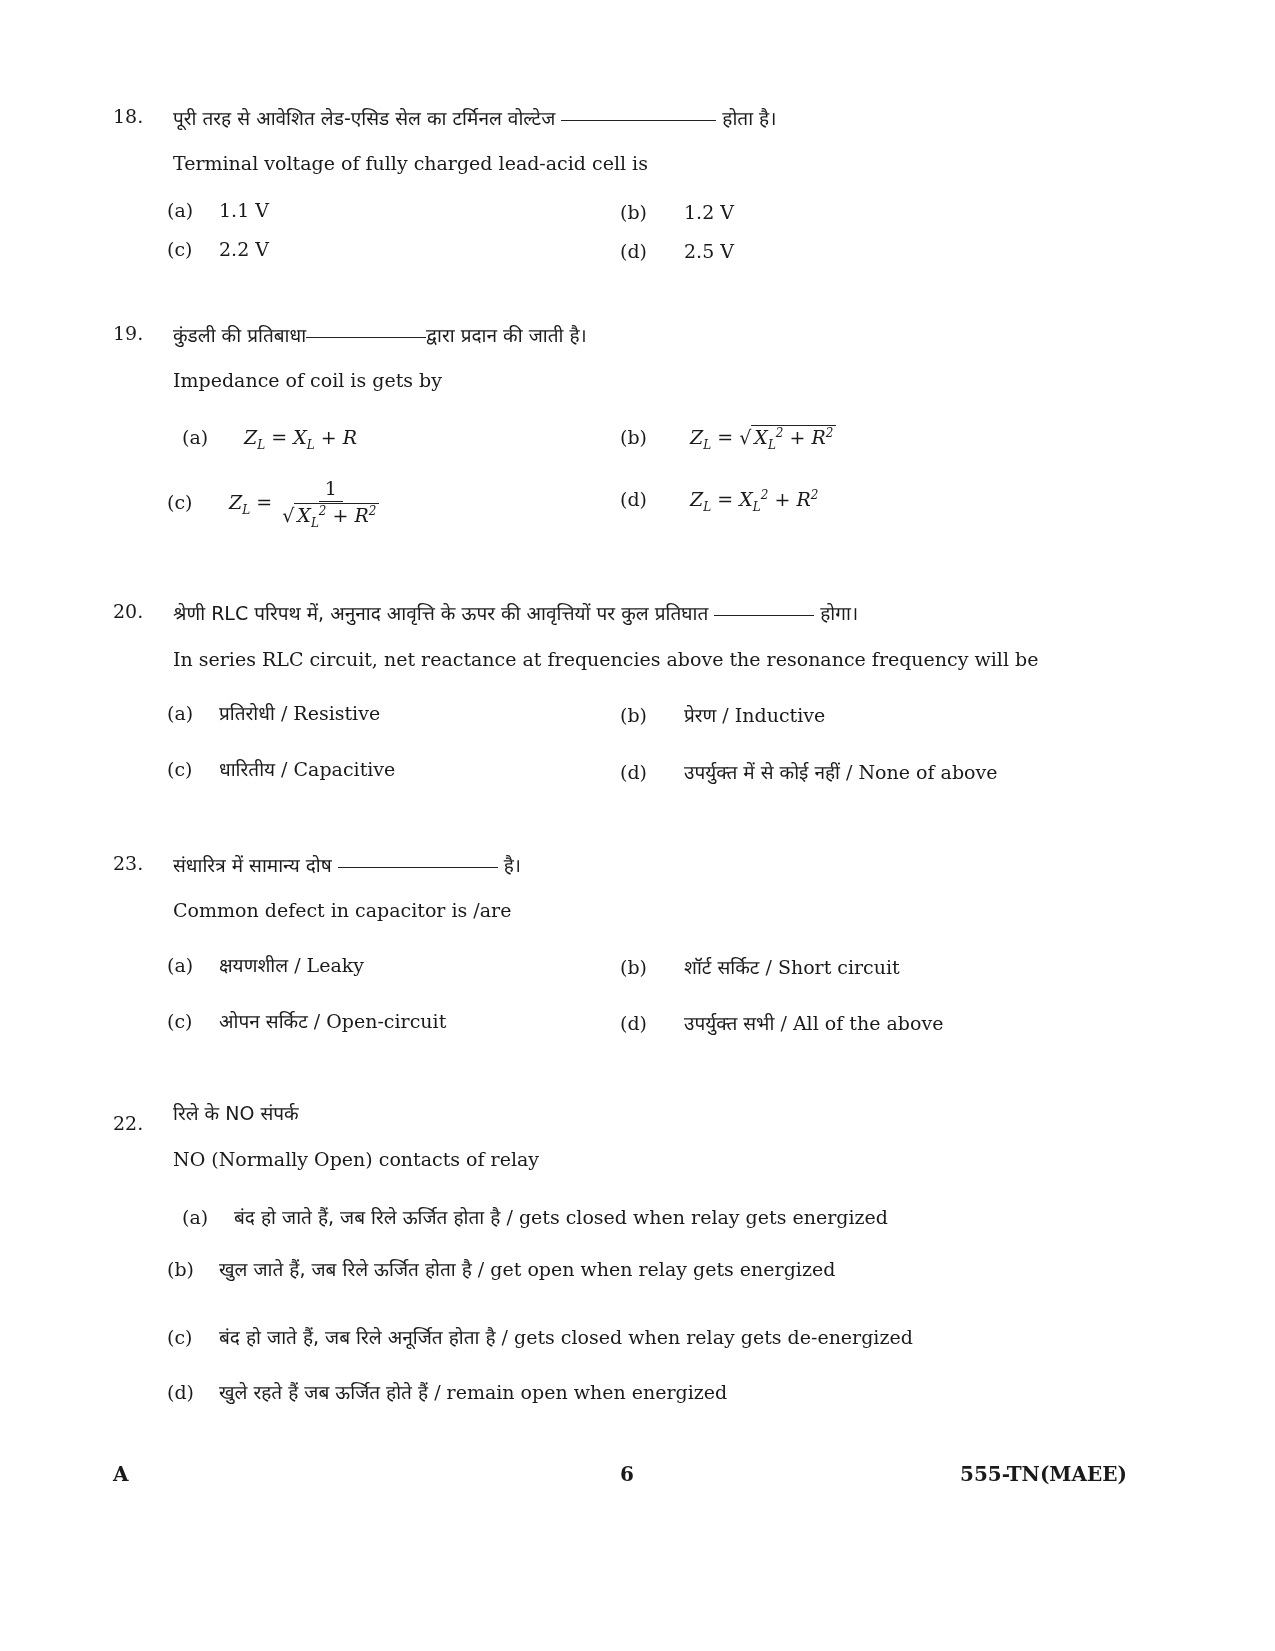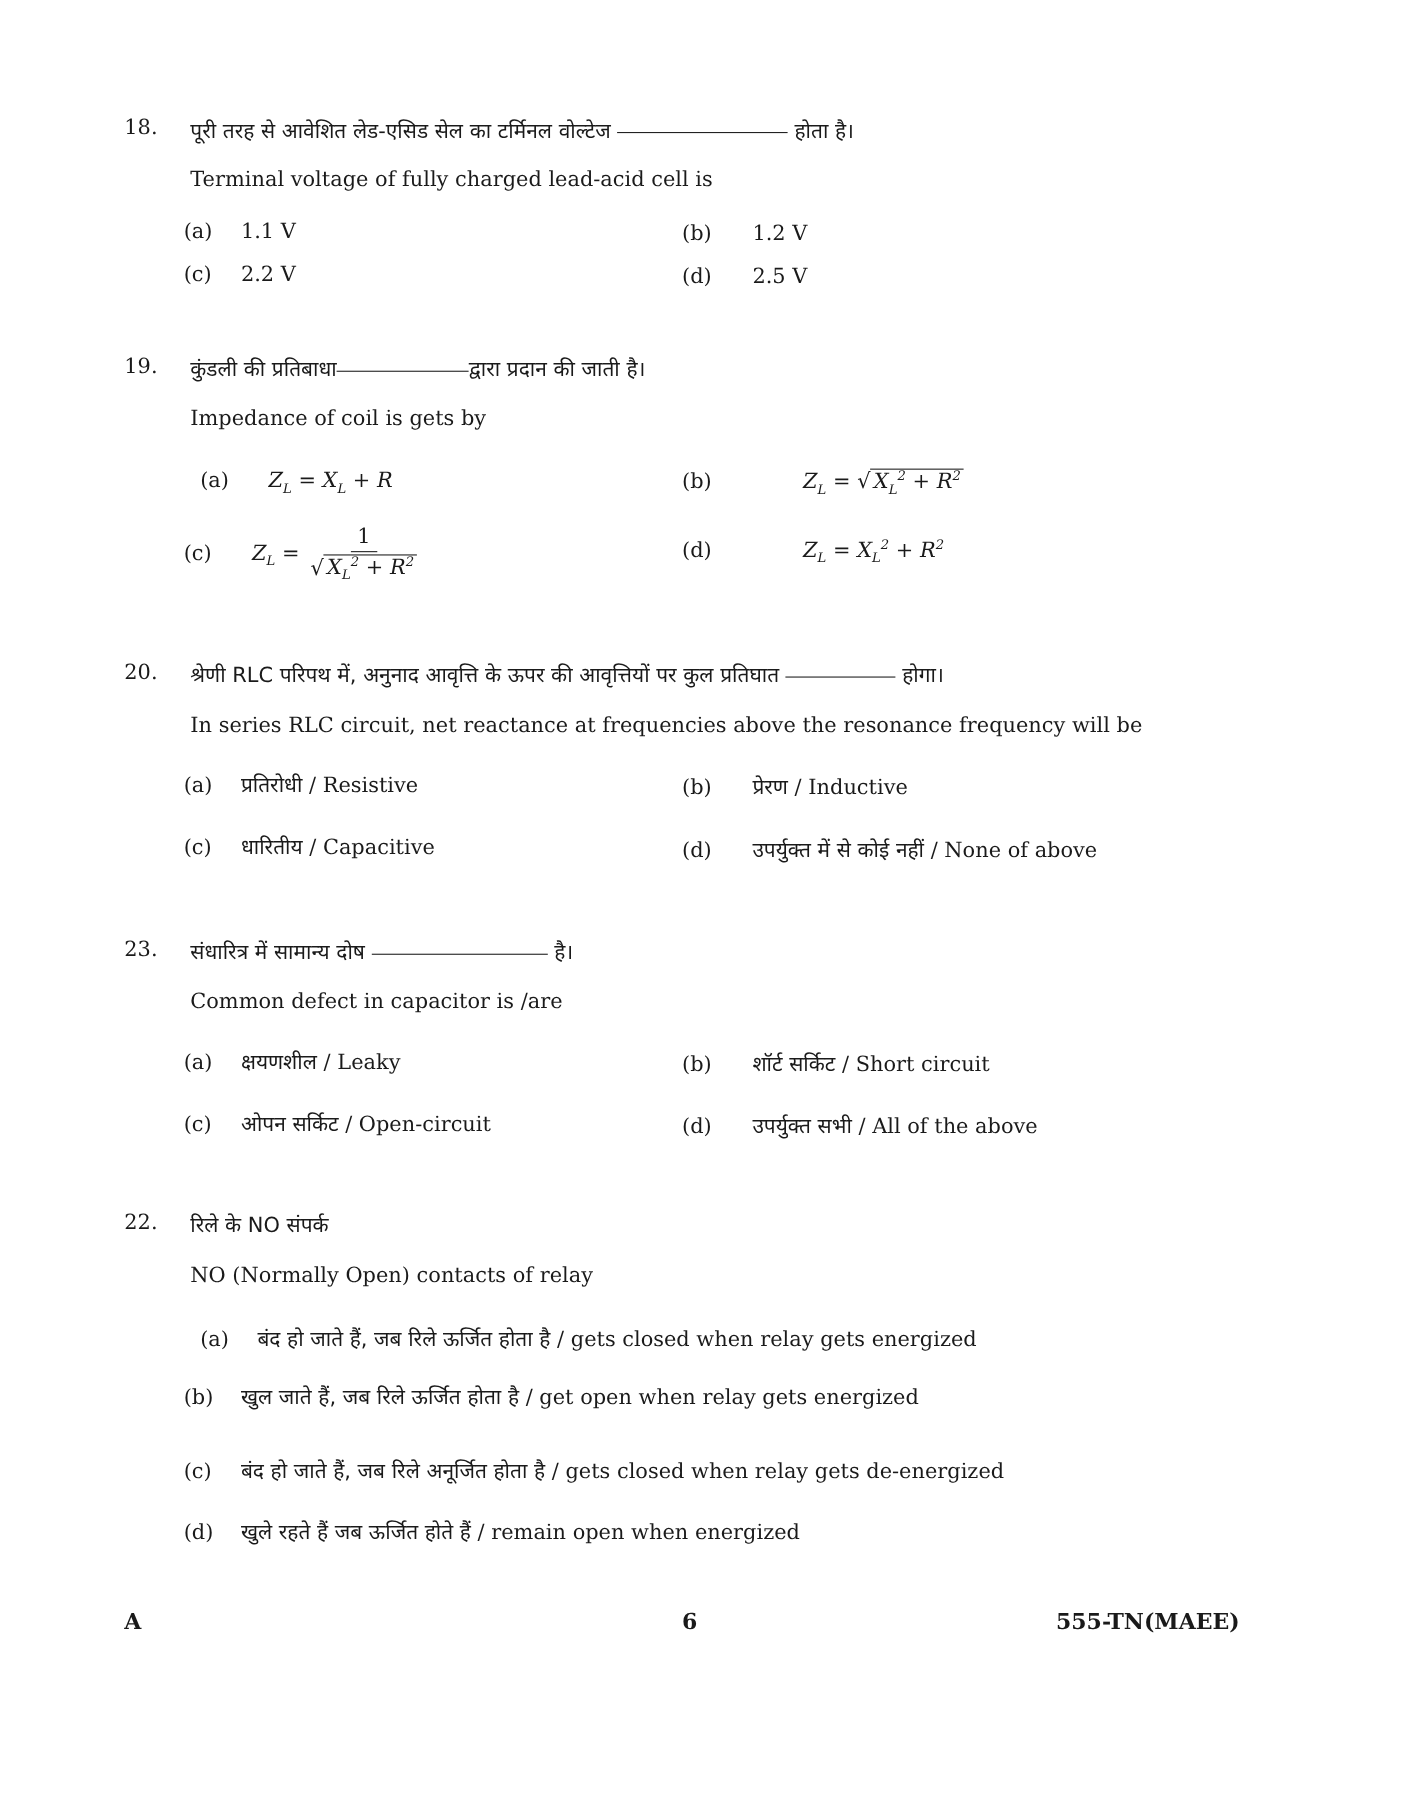--- a/index.html
+++ b/index.html
@@ -8,21 +8,21 @@
     font-family: "DejaVu Serif", "Liberation Serif", serif;
     color: #1a1a1a;
   }
   .q { position: absolute; left: 0; width: 1275px; }
   .qnum { position: absolute; left: 113px; font-size: 19px; }
   .line { position: absolute; left: 173px; font-size: 19px; white-space: nowrap; }
   .hi { font-family: "DejaVu Sans", "Liberation Sans", sans-serif; font-size: 19px; }
   .blank { display: inline-block; border-bottom: 1.5px solid #222; vertical-align: middle; margin: 0 6px; }
   .opt { position: absolute; font-size: 19px; white-space: nowrap; }
   .opt .lbl { display: inline-block; width: 52px; }
-  .math { font-family: "DejaVu Serif", "Liberation Serif", serif; font-style: italic; margin-left: 40px; }
+  .math { font-family: "DejaVu Serif", "Liberation Serif", serif; font-style: italic; }
   .math .up { font-style: normal; }
   sub, sup { font-size: 12px; font-style: italic; }
   .frac { display: inline-flex; flex-direction: column; align-items: center; vertical-align: middle; margin-left: 4px; }
   .frac .num { font-style: normal; border-bottom: 1.2px solid #222; padding: 0 6px 2px; }
   .frac .den { padding-top: 2px; }
   .sqrt { border-top: 1.2px solid #222; padding: 0 3px; }
   .rad { font-style: normal; }
   .footer { position: absolute; top: 1462px; font-size: 20px; font-weight: bold; }
 </style>
 </head>
@@ -109,21 +109,21 @@
     <span class="hi">संधारित्र में सामान्य दोष</span><span class="blank" style="width:160px"></span><span class="hi">है।</span>
   </div>
   <div class="line" style="top:47px">Common defect in capacitor is /are</div>
   <div class="opt" style="left:167px;top:100px"><span class="lbl">(a)</span><span class="hi">क्षयणशील</span><span> / </span><span>Leaky</span></div>
   <div class="opt" style="left:620px;top:102px"><span class="lbl" style="width:64px">(b)</span><span class="hi">शॉर्ट सर्किट</span><span> / </span><span>Short circuit</span></div>
   <div class="opt" style="left:167px;top:156px"><span class="lbl">(c)</span><span class="hi">ओपन सर्किट</span><span> / </span><span>Open-circuit</span></div>
   <div class="opt" style="left:620px;top:158px"><span class="lbl" style="width:64px">(d)</span><span class="hi">उपर्युक्त सभी</span><span> / </span><span>All of the above</span></div>
 </div>
 
 <div class="q" style="top:1100px;">
-  <span class="qnum" style="top:0">22.</span>
+  <span class="qnum" style="top:12px">22.</span>
   <div class="line" style="top:0">
     <span class="hi">रिले के NO संपर्क</span>
   </div>
   <div class="line" style="top:48px">NO (Normally Open) contacts of relay</div>
   <div class="opt" style="left:182px;top:104px"><span class="lbl">(a)</span><span class="hi">बंद हो जाते हैं, जब रिले ऊर्जित होता है</span><span> / </span><span>gets closed when relay gets energized</span></div>
   <div class="opt" style="left:167px;top:156px"><span class="lbl">(b)</span><span class="hi">खुल जाते हैं, जब रिले ऊर्जित होता है</span><span> / </span><span>get open when relay gets energized</span></div>
   <div class="opt" style="left:167px;top:224px"><span class="lbl">(c)</span><span class="hi">बंद हो जाते हैं, जब रिले अनूर्जित होता है</span><span> / </span><span>gets closed when relay gets de-energized</span></div>
   <div class="opt" style="left:167px;top:279px"><span class="lbl">(d)</span><span class="hi">खुले रहते हैं जब ऊर्जित होते हैं</span><span> / </span><span>remain open when energized</span></div>
 </div>
 

